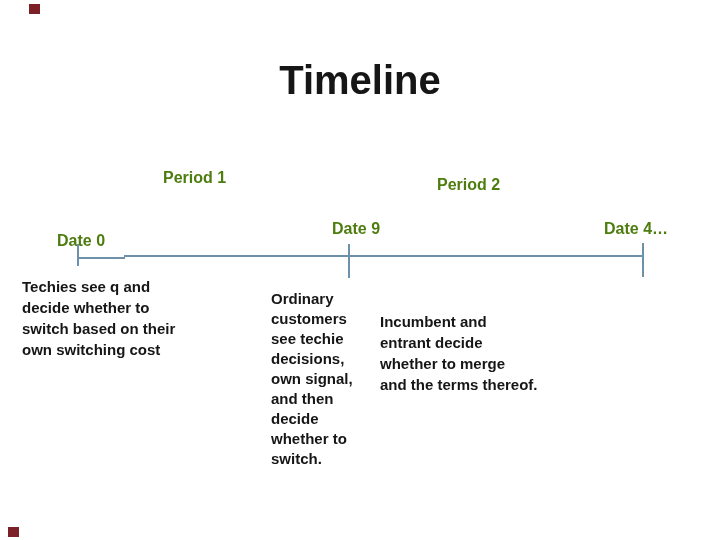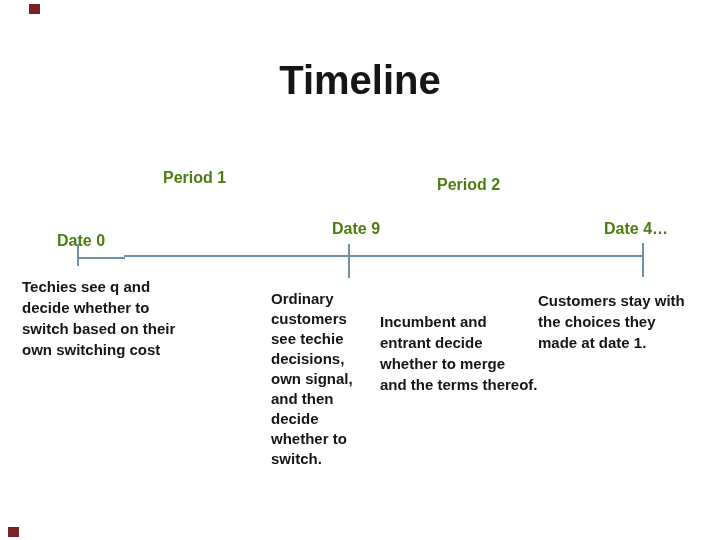--- a/index.html
+++ b/index.html
@@ -98,17 +98,14 @@
 decisions,
 own signal,
 and then
 decide
 whether to
 switch.</div>
   <div class="block block-incumbent">Incumbent and
 entrant decide
 whether to merge
 and the terms thereof.</div>
-  <div class="block block-customers">Customers stay with
-the choices they
-made at date 1.</div>
 
 </div>
 
 </body></html>

